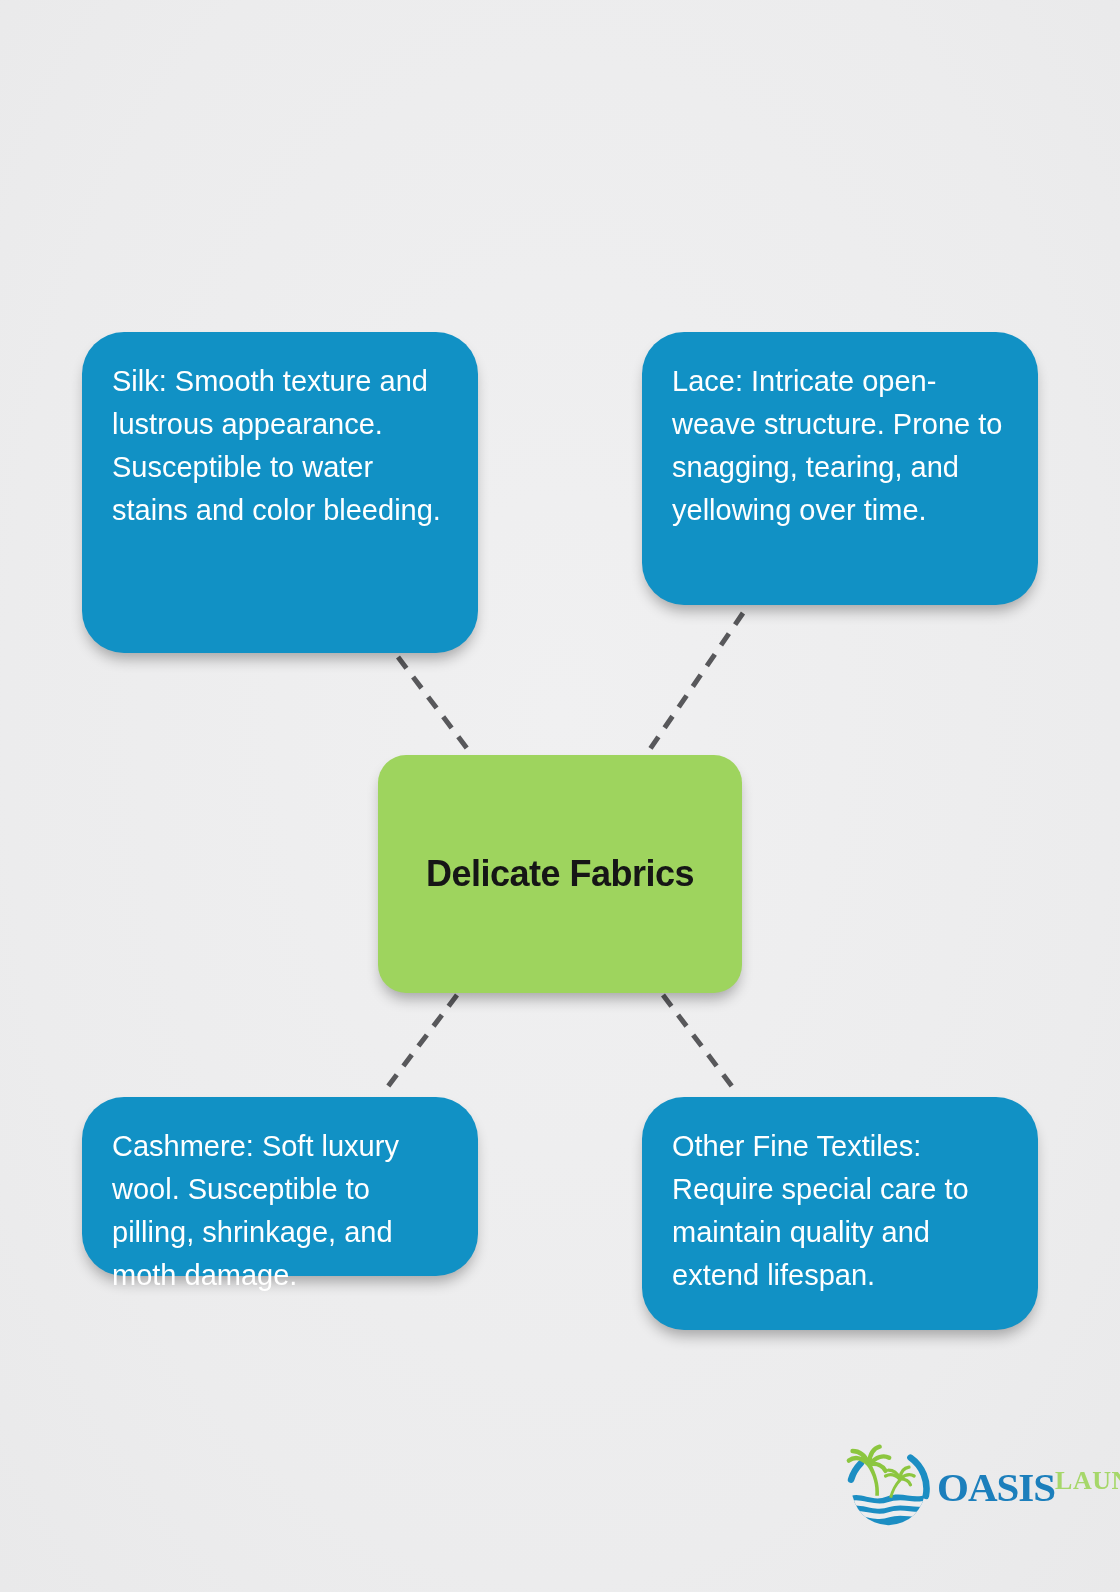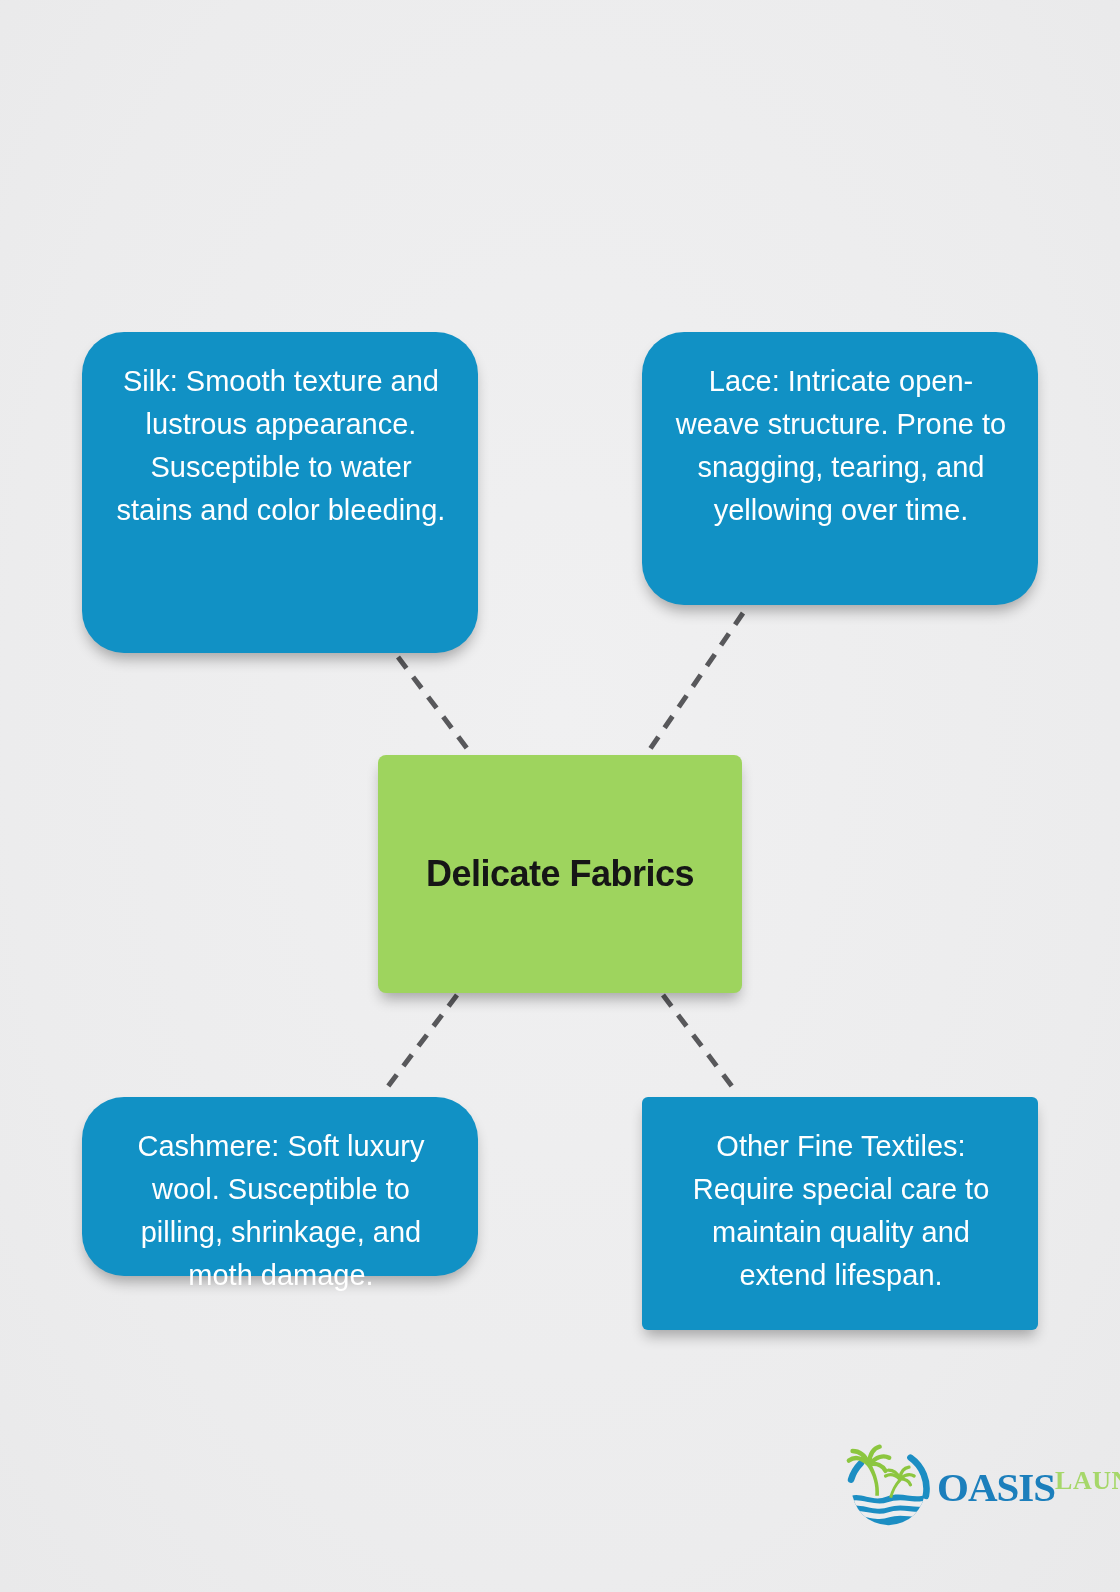--- a/index.html
+++ b/index.html
@@ -36,34 +36,33 @@
   .node {
     position: absolute;
     box-sizing: border-box;
     background: #1191c5;
     border-radius: 42px;
     color: #ffffff;
     font-size: 29px;
     line-height: 43px;
     padding: 28px 28px 28px 30px;
     box-shadow: 0 9px 14px -3px rgba(0,0,0,0.30);
-    text-align: center;
   }
   .node-silk     { left: 82px;  top: 332px; width: 396px; height: 321px; }
   .node-lace     { left: 642px; top: 332px; width: 396px; height: 273px; }
   .node-cashmere { left: 82px;  top: 1097px; width: 396px; height: 179px; }
-  .node-other    { left: 642px; top: 1097px; width: 396px; height: 233px; border-radius: 6px; }
+  .node-other    { left: 642px; top: 1097px; width: 396px; height: 233px; }
   .center-node {
     position: absolute;
     left: 378px;
     top: 755px;
     width: 364px;
     height: 238px;
     background: #9ed45e;
-    border-radius: 8px;
+    border-radius: 28px;
     box-shadow: 0 9px 14px -3px rgba(0,0,0,0.30);
     display: flex;
     align-items: center;
     justify-content: center;
     color: #161616;
     font-size: 36px;
     font-weight: bold;
     letter-spacing: -0.5px;
   }
   .brand {

